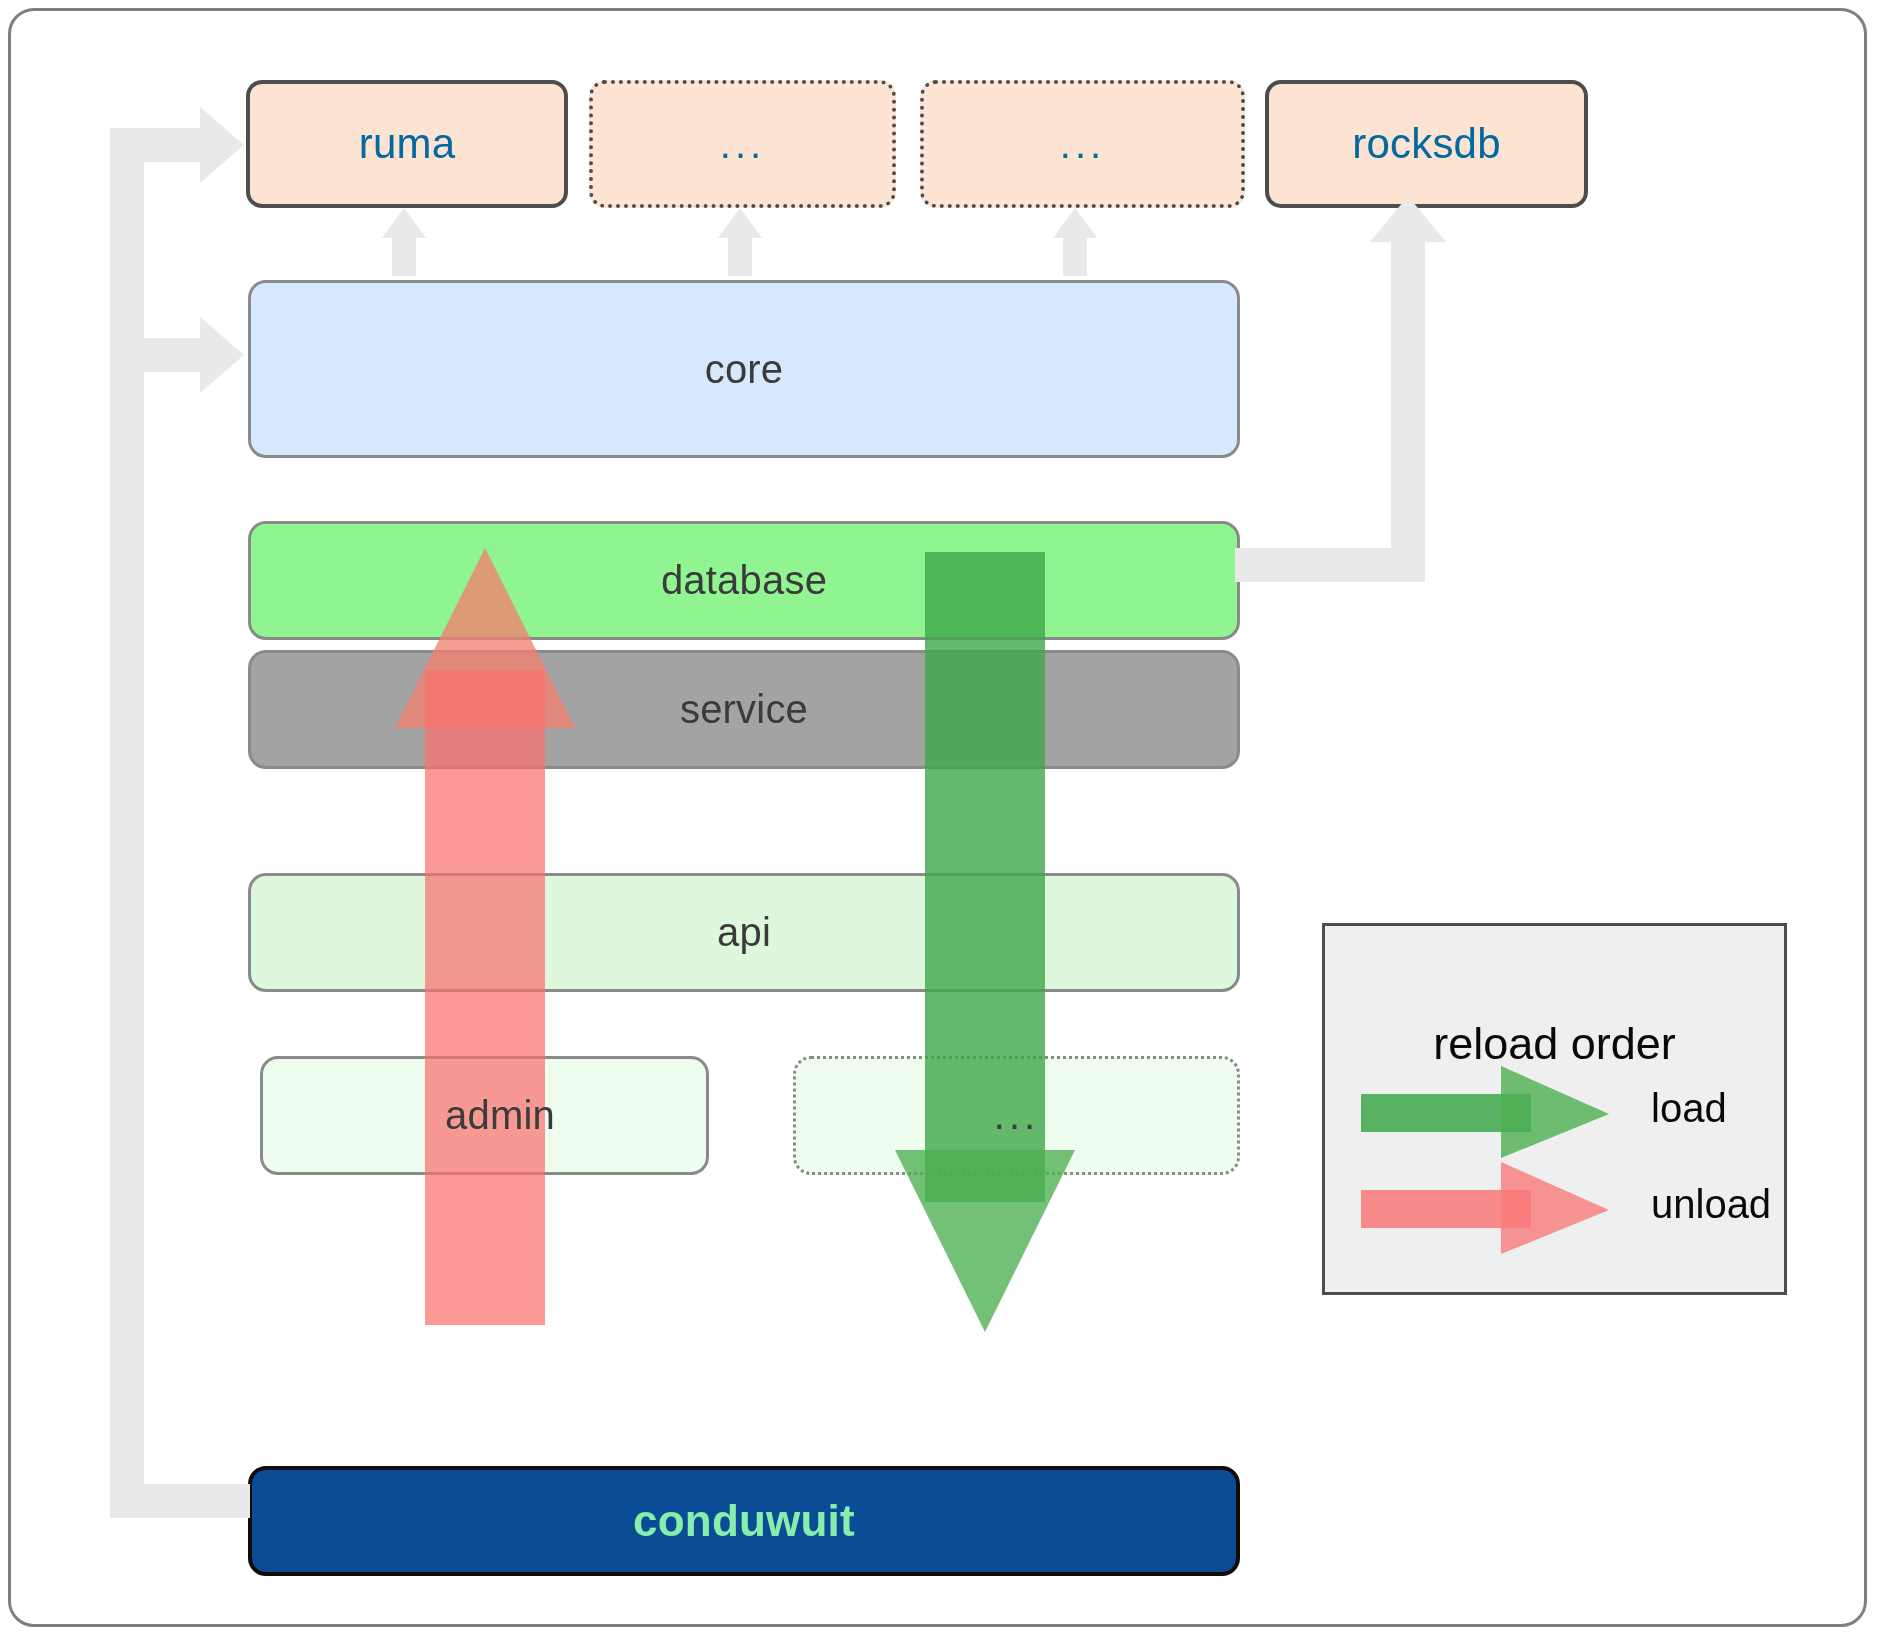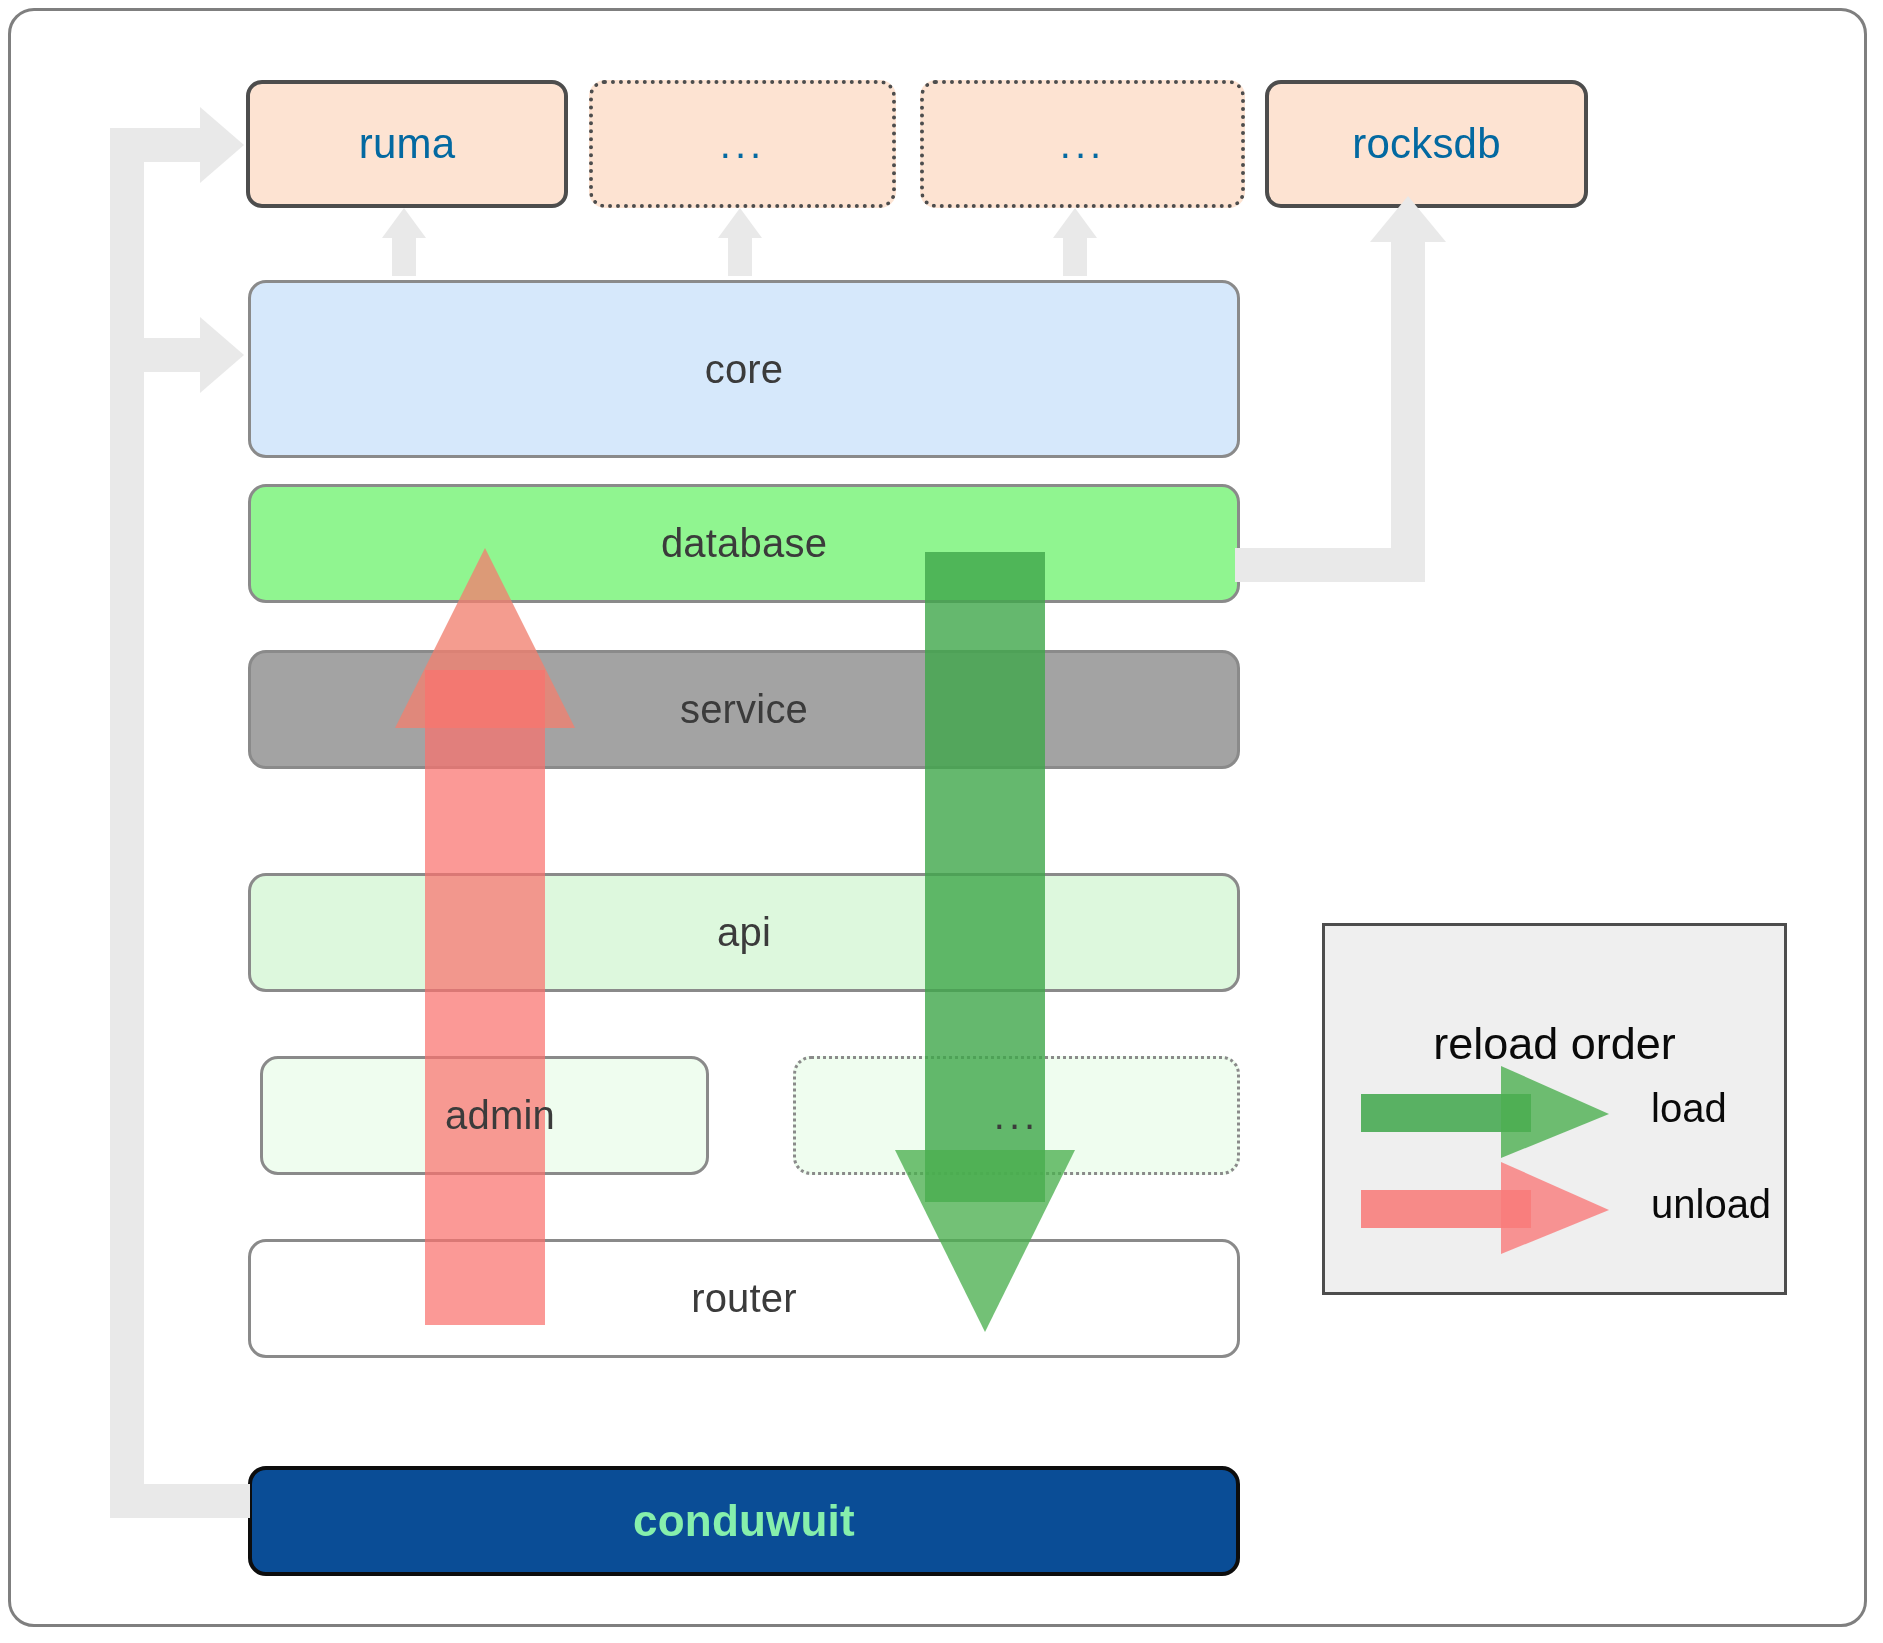--- a/index.html
+++ b/index.html
@@ -181,43 +181,40 @@
   </div>
 
   <div class="node crate" style="left:1265px; top:80px; width:323px; height:128px;">
     <span class="lbl">rocksdb</span>
   </div>
 
   <div class="node core" style="left:248px; top:280px; width:992px; height:178px;">
     <span class="lbl">core</span>
   </div>
 
-  <div class="node layer" style="left:248px; top:484px; width:992px; height:119px; background:#90f590;">
+  <div class="node layer" style="left:248px; top:521px; width:992px; height:119px; background:#90f590;">
     <span class="lbl">database</span>
   </div>
 
   <div class="node layer" style="left:248px; top:650px; width:992px; height:119px; background:#a3a3a3;">
     <span class="lbl">service</span>
   </div>
 
   <div class="node layer" style="left:248px; top:873px; width:992px; height:119px; background:#ddf8dd;">
     <span class="lbl">api</span>
   </div>
 
   <div class="node layer" style="left:260px; top:1056px; width:449px; height:119px; background:#effdef;padding-left:31px;">
     <span class="lbl">admin</span>
   </div>
 
   <div class="node layer dotted" style="left:793px; top:1056px; width:447px; height:119px; background:#effdef;">
     <span class="lbl ellipsis">...</span>
   </div>
 
-  <div class="node layer" style="left:248px; top:1239px; width:992px; height:119px; background:#ffffff;">
-    <span class="lbl">router</span>
-  </div>
 
   <div class="node conduwuit" style="left:248px; top:1466px; width:992px; height:110px;">
     <span class="lbl">conduwuit</span>
   </div>
 
   <div class="flow" style="left:380px; top:540px;">
     <svg width="210" height="790" viewBox="0 0 210 790">
 
       <polygon points="105,8 195,188 15,188" fill="#f1806f" fill-opacity="0.78"></polygon>
 

